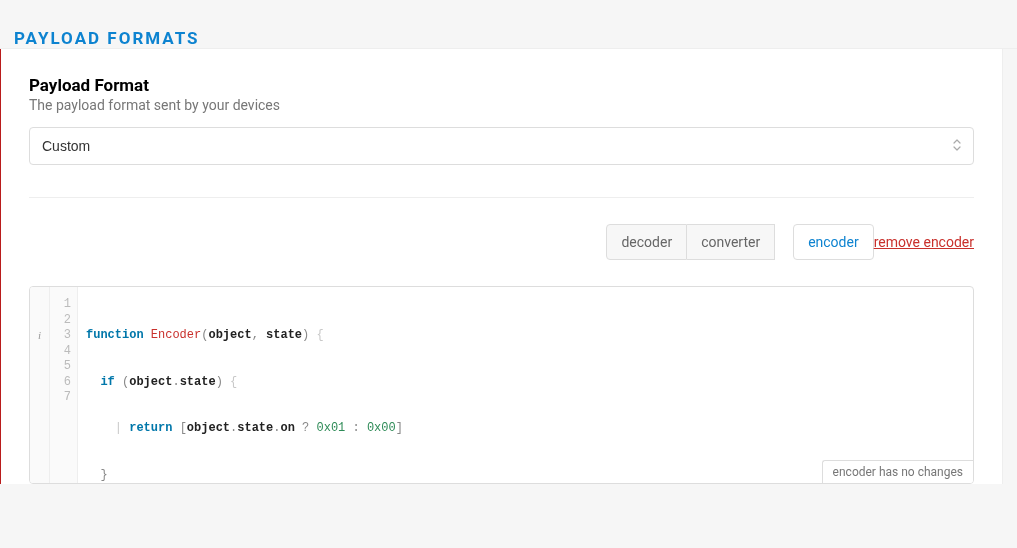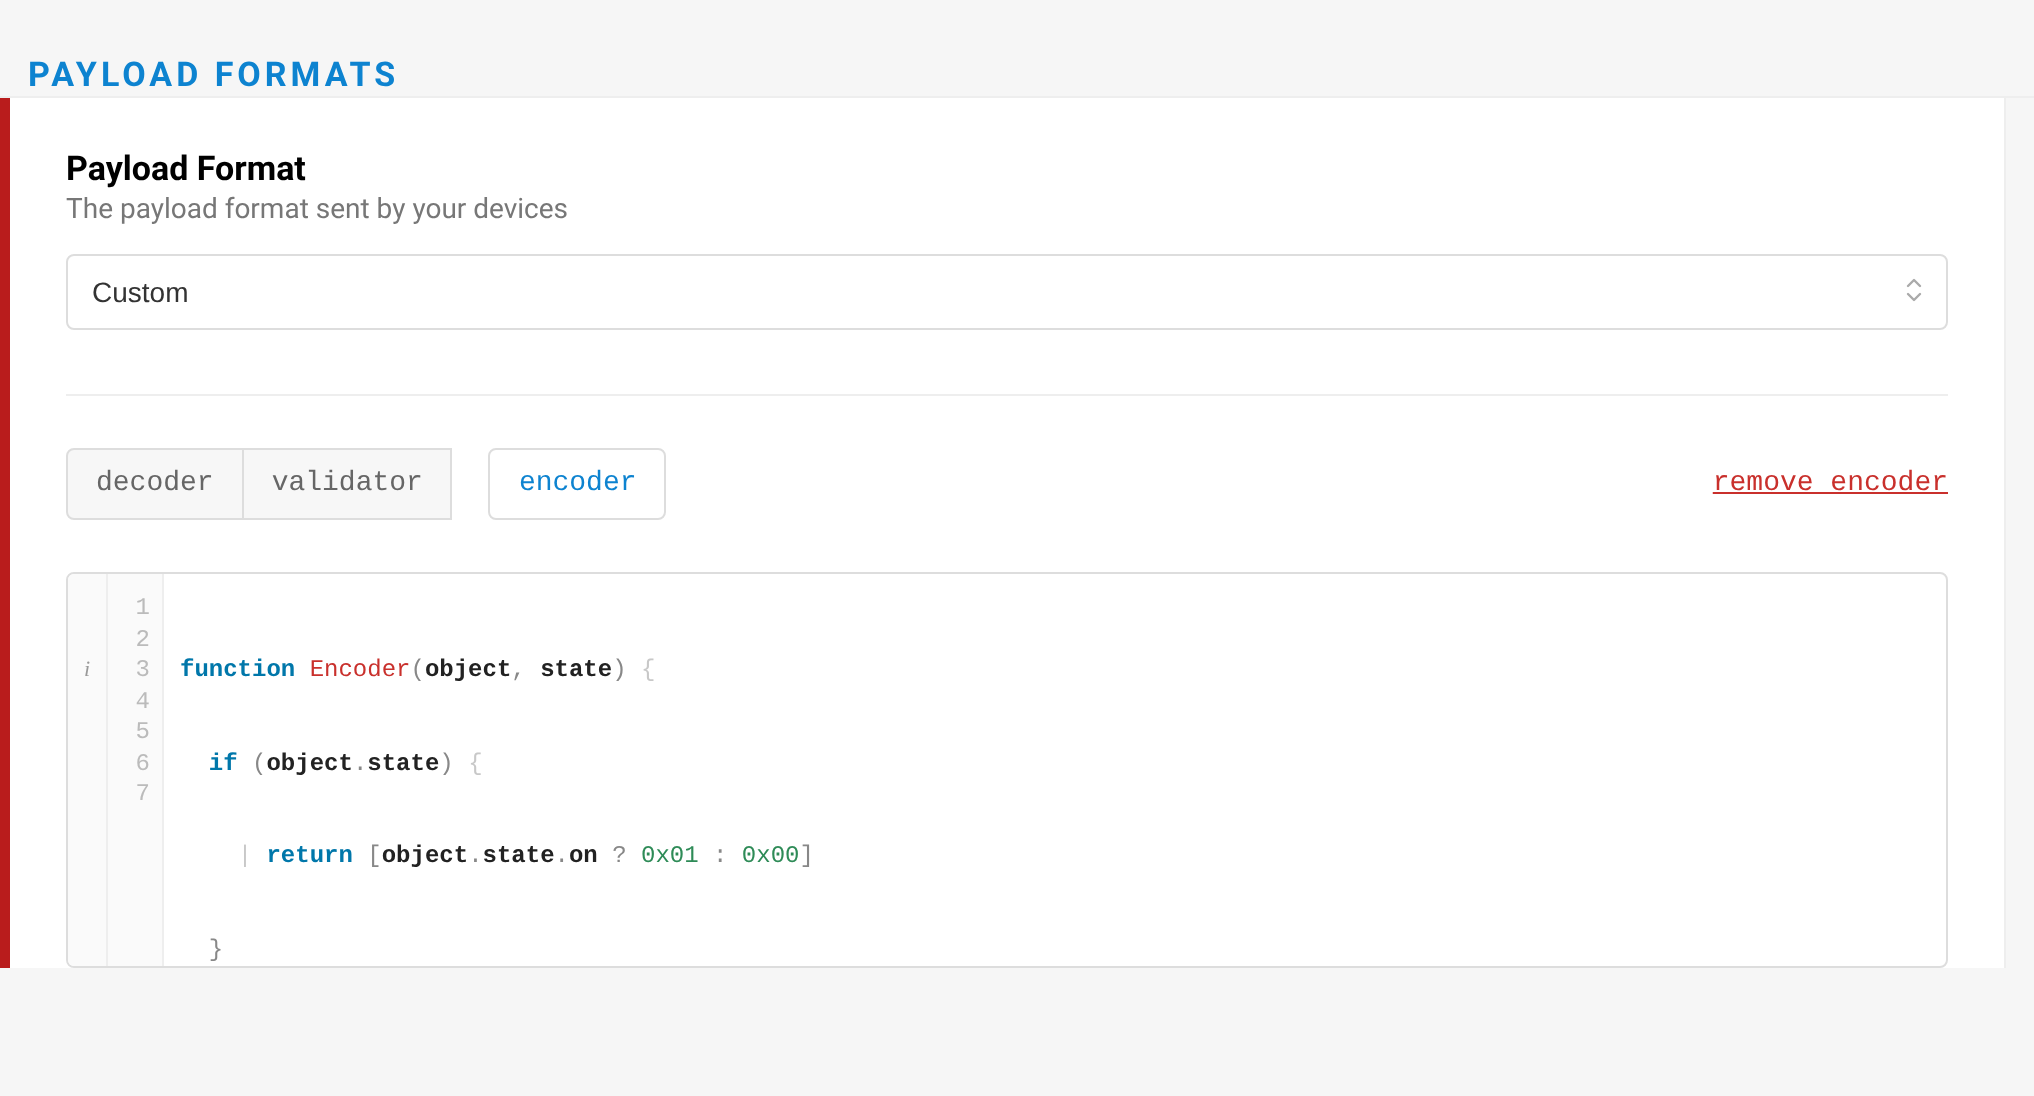--- a/index.html
+++ b/index.html
@@ -18,21 +18,21 @@
       color: #0d83d0;
       font-size: 17px;
       font-weight: 700;
       letter-spacing: 2px;
       text-transform: uppercase;
     }
     .content-panel {
       background: #fff;
       margin: 0 14px 0 0;
       padding: 26px 28px 0 28px;
-      border-left: 5px solid #b91c1c;
+      border-left: 1px solid #b91c1c;
       border-right: 1px solid #eee;
     }
     .section-title {
       color: #000;
       font-size: 17px;
       font-weight: 700;
       margin-bottom: 2px;
     }
     .section-subtitle {
       color: #777;
@@ -66,23 +66,22 @@
       line-height: 1;
     }
     .divider {
       border: none;
       border-top: 1px solid #eee;
       margin: 0 0 26px 0;
     }
     .tab-row {
       display: flex;
       align-items: center;
-      justify-content: space-between;
+      justify-content: flex-end;
       margin-bottom: 26px;
-      font-family: Liberation Mono, monospace;
     }
     .tabs {
       display: flex;
       gap: 0;
     }
     .tab {
       padding: 9px 14px;
       font-size: 14px;
       border: 1px solid #ddd;
       background: #f7f7f7;
@@ -188,21 +187,21 @@
           <path d="M2 5 L5 2 L8 5 M2 9 L5 12 L8 9" stroke="#aaa" stroke-width="1.2" fill="none" stroke-linecap="round" stroke-linejoin="round"></path>
         </svg>
     </span>
   </div>
 
   <hr class="divider">
 
   <div class="tab-row">
     <div class="tabs">
       <div class="tab"><span>decoder</span></div>
-      <div class="tab"><span>validator</span></div>
+      <div class="tab"><span>converter</span></div>
       <div class="tab detached active"><span>encoder</span></div>
     </div>
     <a class="remove-link">remove encoder</a>
   </div>
 
   <div class="code-editor">
     <div class="code-body">
       <div class="info-gutter">
         <div></div>
           <div></div>
@@ -224,15 +223,16 @@
       <div class="code-lines">
         <div><span class="tok-kw">function</span> <span class="tok-fn">Encoder</span><span class="tok-punc">(</span><span class="tok-id">object</span><span class="tok-punc">,</span><span> </span><span class="tok-id">state</span><span class="tok-punc">)</span><span> </span><span class="tok-faded">{</span></div>
         <div><span>  </span><span class="tok-kw">if</span><span> </span><span class="tok-punc">(</span><span class="tok-id">object</span><span class="tok-punc">.</span><span class="tok-id">state</span><span class="tok-punc">)</span><span> </span><span class="tok-faded">{</span></div>
         <div><span>    </span><span class="tok-faded">|</span><span> </span><span class="tok-kw">return</span><span> </span><span class="tok-punc">[</span><span class="tok-id">object</span><span class="tok-punc">.</span><span class="tok-id">state</span><span class="tok-punc">.</span><span class="tok-id">on</span><span> </span><span class="tok-punc">?</span><span> </span><span class="tok-num">0x01</span><span> </span><span class="tok-punc">:</span><span> </span><span class="tok-num">0x00</span><span class="tok-punc">]</span></div>
         <div><span>  </span><span class="tok-punc">}</span></div>
         
         
         
       </div>
     </div>
+    <div class="status-chip">encoder has no changes</div>
   </div>
 
 </div>
 
 </body></html>

